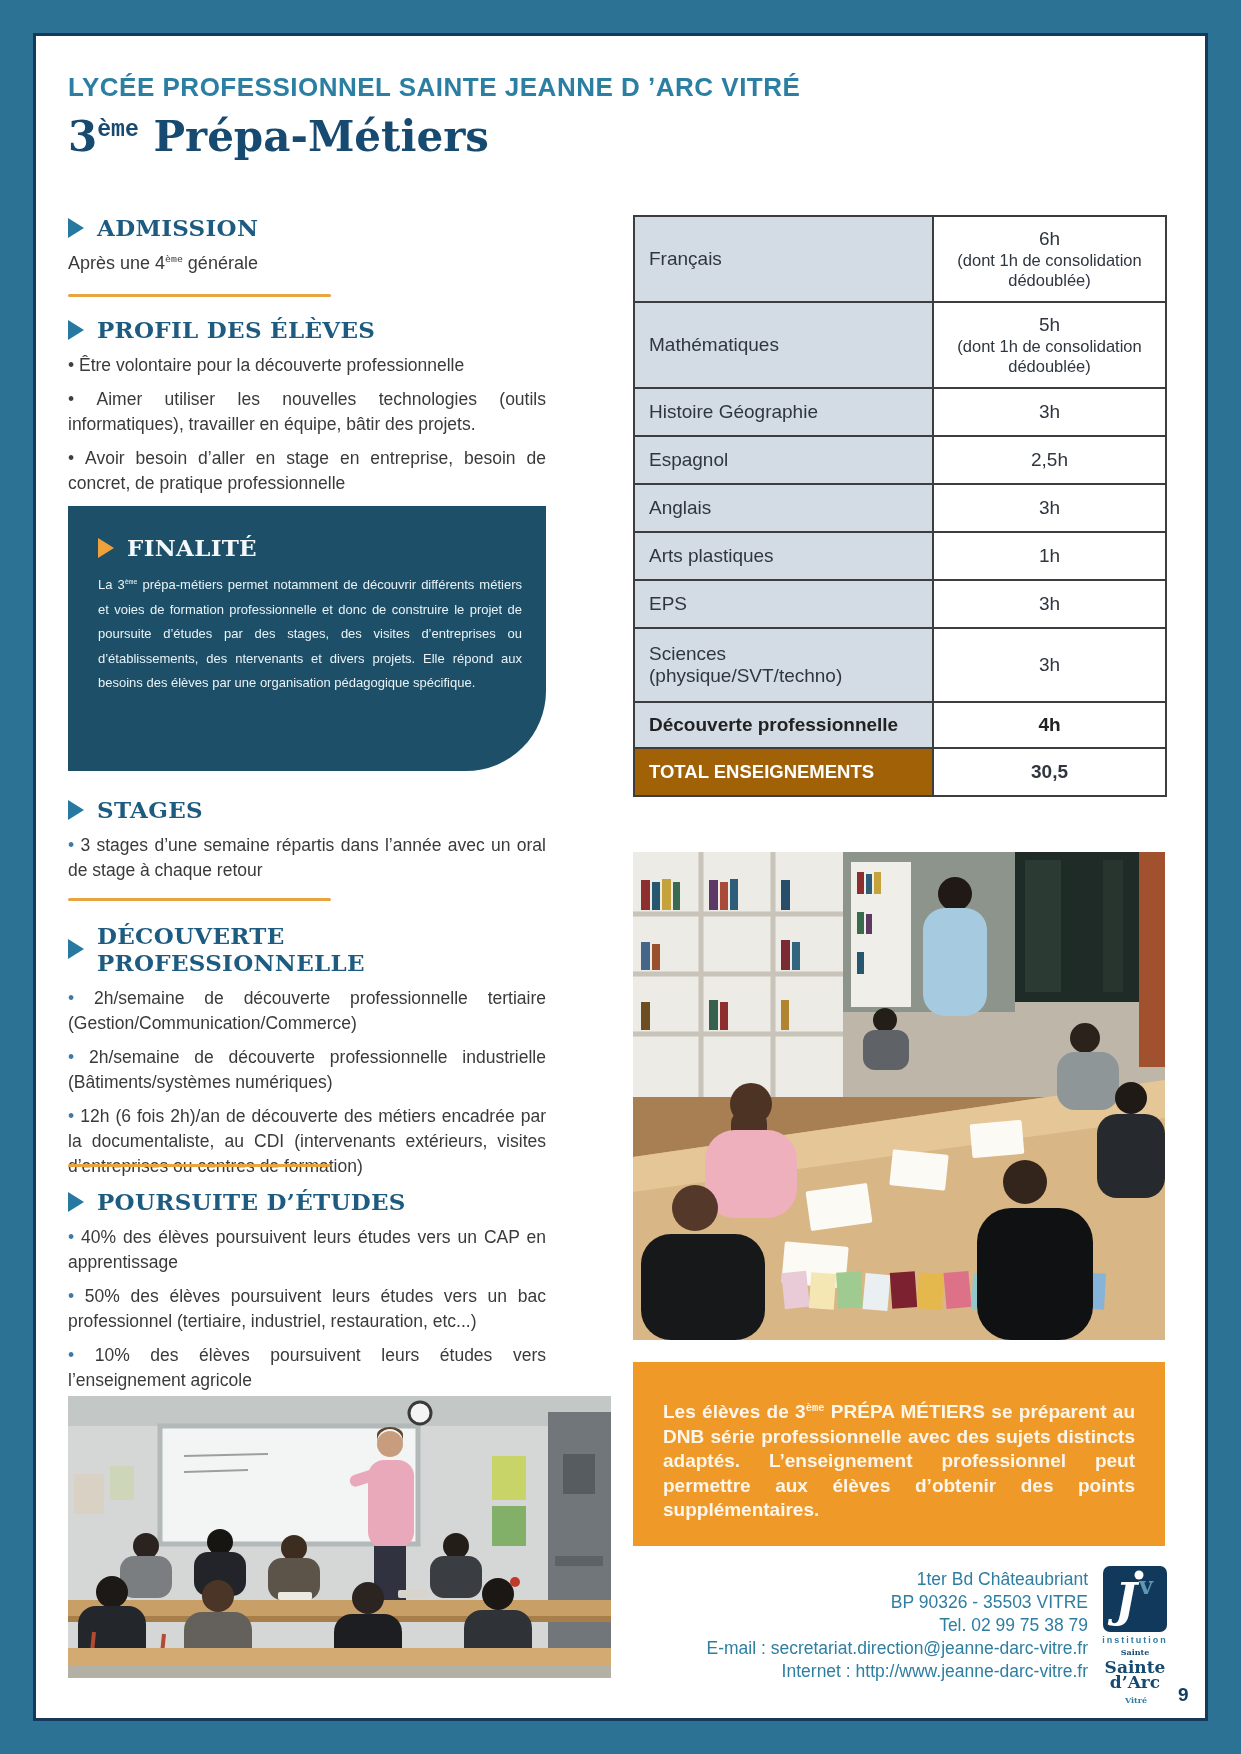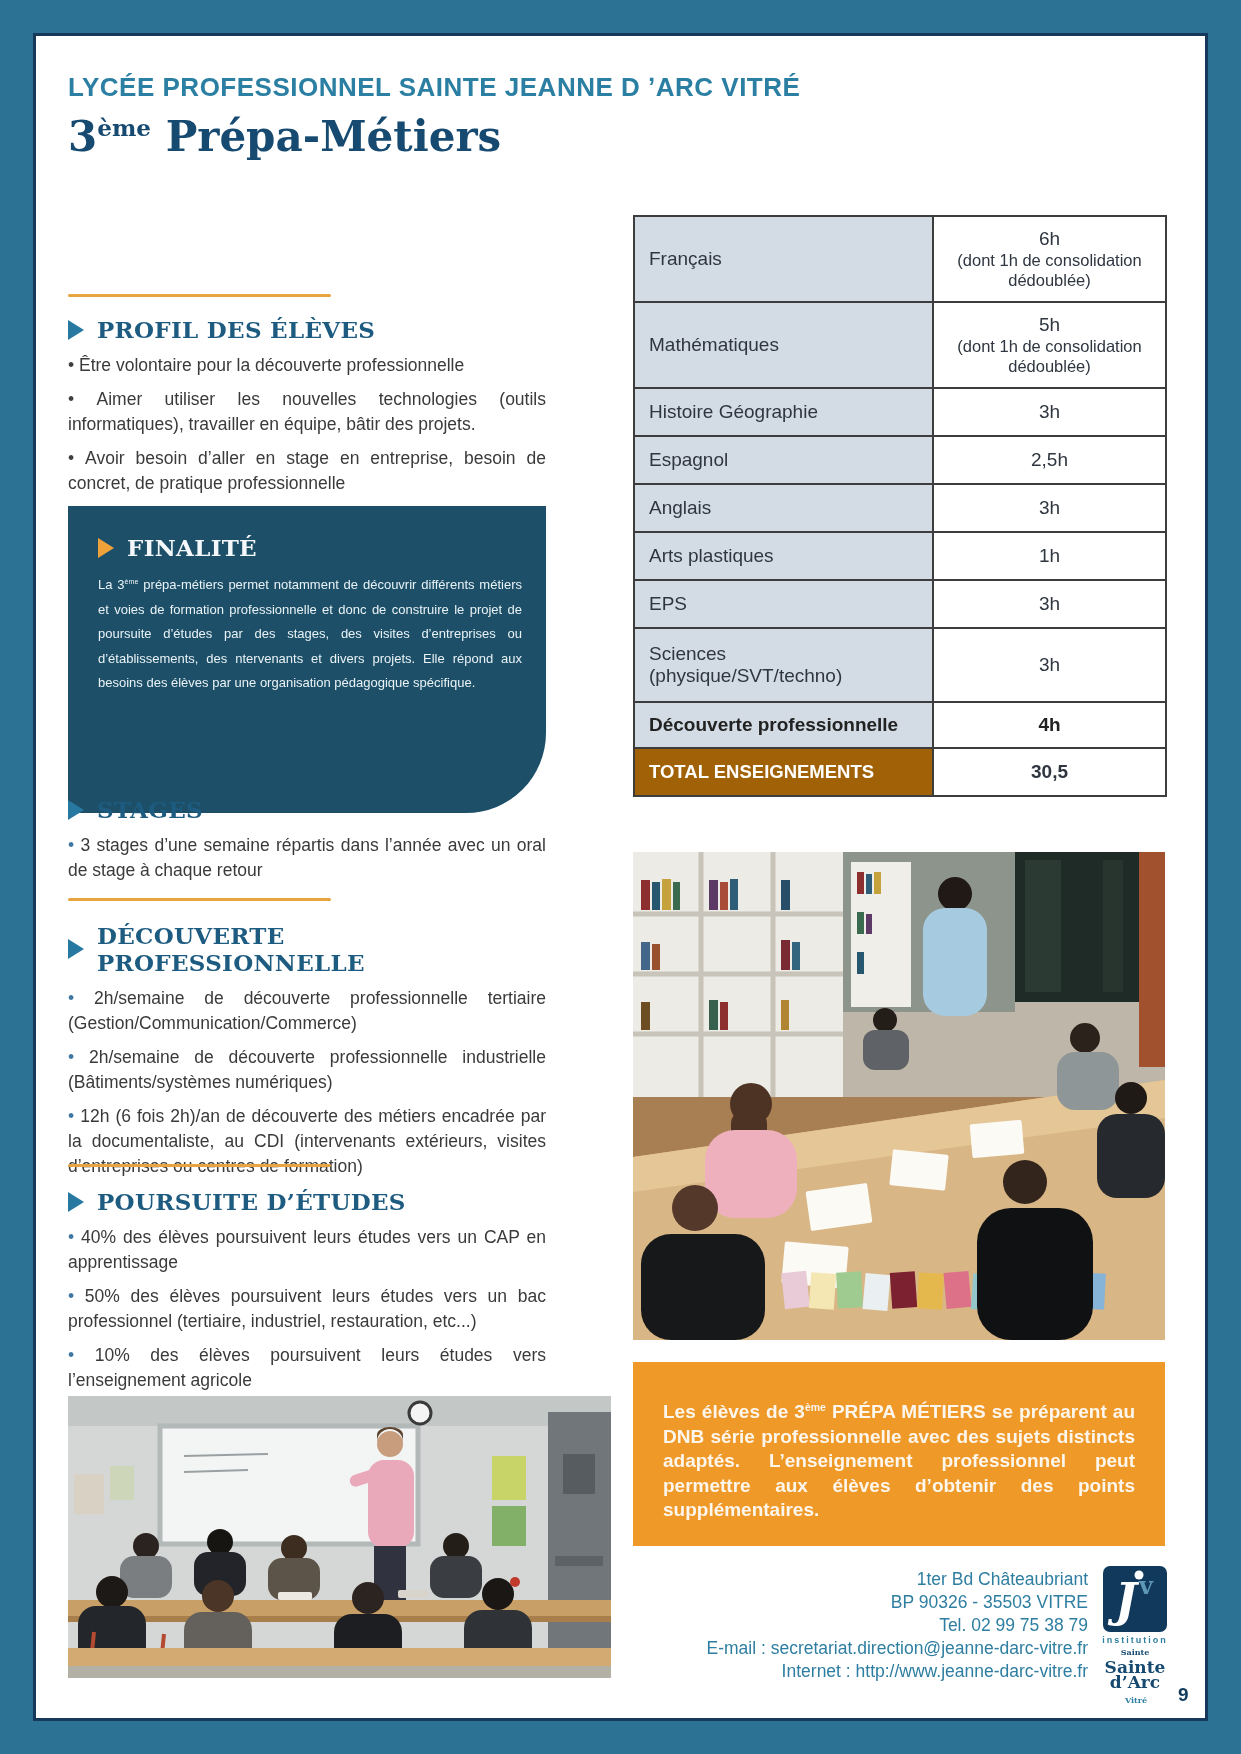--- a/index.html
+++ b/index.html
@@ -6,21 +6,21 @@
   .page{
     position:relative;width:1241px;height:1754px;margin:0 auto;
     background:#2b7294;overflow:hidden;
     font-family:"Liberation Sans",sans-serif;color:#3a3a3a;
   }
   .panel{
     position:absolute;left:33px;top:33px;right:33px;bottom:33px;
     background:#ffffff;border:3px solid #16395b;
   }
   .abs{position:absolute;}
-  sup{font-size:55%;vertical-align:super;line-height:0;}
+  sup{font-size:55%;vertical-align:super;line-height:0;font-family:Liberation Mono, monospace;}
 
   
   .school{
     left:68px;top:72px;width:1090px;
     font-size:26px;font-weight:600;letter-spacing:.5px;color:#2b7fa3;
   }
   .doc-title{
     left:68px;top:112px;width:900px;
     font-family:"DejaVu Serif",serif;font-weight:bold;font-size:42px;color:#174a70;
   }
@@ -33,21 +33,21 @@
   .tri.orange{border-left-color:#f0a23a;}
   .body-txt{font-size:18px;line-height:25px;color:#3a3a3a;margin:0;}
   .bullet{font-size:17.5px;line-height:25px;margin:0 0 9px 0;text-align:justify;color:#3a3a3a;}
   .bullet:last-child{margin-bottom:0;}
   .bullet.b-dark::before{content:"\2022\00a0";color:#3f3f3f;}
   .bullet.b-teal::before{content:"\2022\00a0";color:#4178a3;}
   .divider{left:68px;width:263px;height:3px;background:#e8a43e;border-radius:2px;}
 
   
   .finalite{
-    left:68px;top:506px;width:478px;height:307px;background:#1d5068;
+    left:68px;top:506px;width:478px;height:265px;background:#1d5068;
     border-radius:0 0 80px 0;box-sizing:border-box;padding:28px 24px 0 30px;
   }
   .finalite .sec-head{color:#f4f8fa;margin-bottom:12px;}
   .finalite .f-body{font-size:13px;line-height:24.5px;color:#e9f2f6;text-align:justify;margin:0;}
 
   
   .hours{left:633px;top:215px;border-collapse:collapse;table-layout:fixed;width:532px;}
   .hours td{border:2px solid #3d3d3d;box-sizing:border-box;vertical-align:middle;}
   .hours td.ghost{border:none;background:transparent;}
   .hours .head-cell{background:#0e3f5f;color:#ffffff;text-align:center;font-weight:bold;font-size:21px;height:45px;}
@@ -87,20 +87,27 @@
 </style>
 </head>
 <body>
 
 <div class="page">
   <div class="panel"></div>
 
   <div class="abs school">LYCÉE PROFESSIONNEL SAINTE JEANNE D ʼARC VITRÉ</div>
   <div class="abs doc-title"><span>3</span><sup>ème</sup><span> Prépa-Métiers</span></div>
 
+  <div class="abs section" style="top:214px;">
+    <div class="sec-head">
+      <span class="tri"></span>
+      <span>ADMISSION</span>
+    </div>
+    <p class="body-txt"><span>Après une 4</span><sup>ème</sup><span> générale</span></p>
+  </div>
   <div class="abs divider" style="top:294px;"></div>
 
   <div class="abs section" style="top:316px;">
     <div class="sec-head">
       <span class="tri"></span>
       <span>PROFIL DES ÉLÈVES</span>
     </div>
     <p class="bullet b-dark">Être volontaire pour la découverte professionnelle</p>
     <p class="bullet b-dark">Aimer utiliser les nouvelles technologies (outils informatiques), travailler en équipe, bâtir des projets.</p>
     <p class="bullet b-dark">Avoir besoin d’aller en stage en entreprise, besoin de concret, de pratique professionnelle</p>

